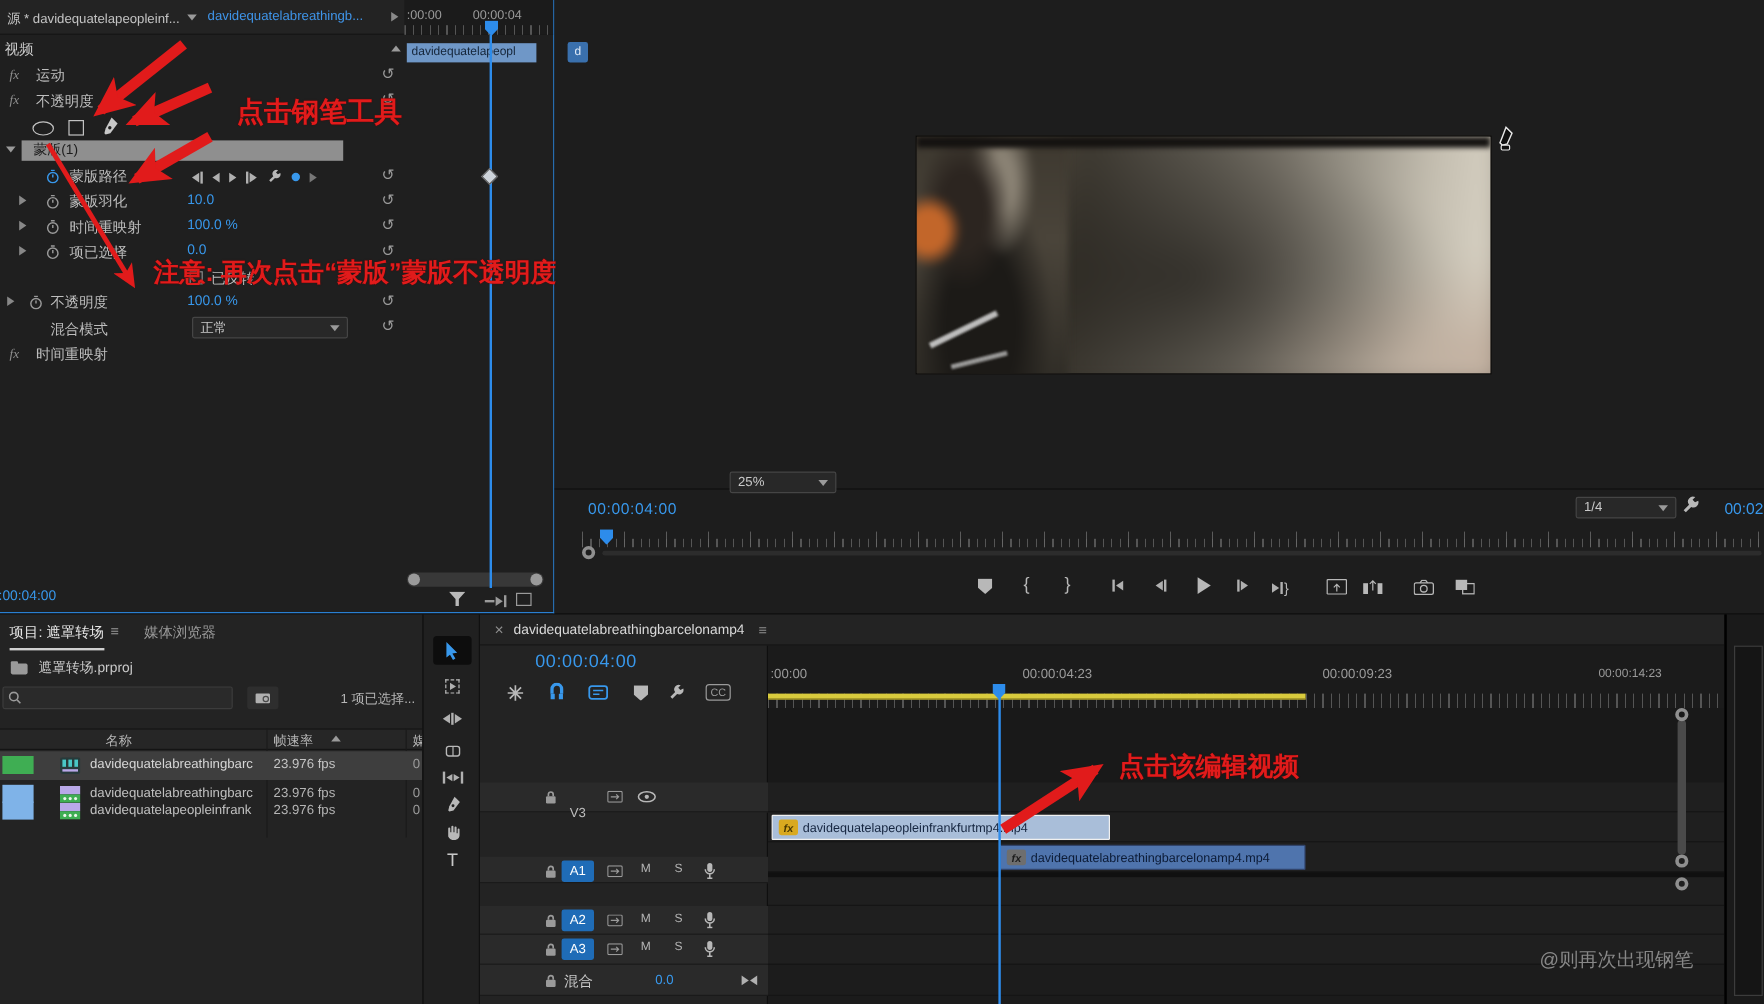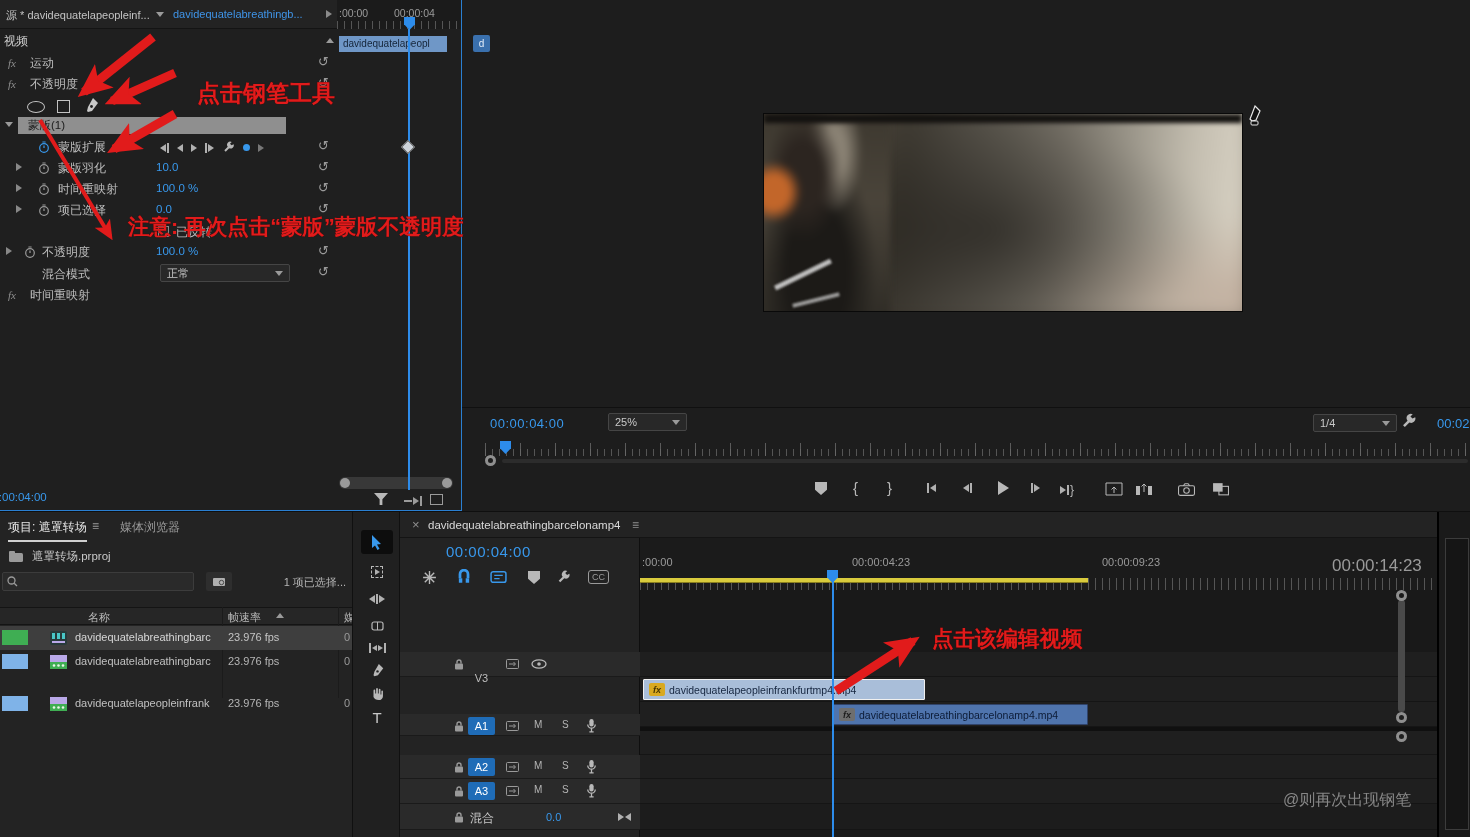--- a/index.html
+++ b/index.html
@@ -77,21 +77,21 @@
 
   <span class="p tr tr-d" style="left:5px;top:122px"></span>
   <div class="p" style="left:18px;top:117px;width:268px;height:17px;background:#8f8f8f;color:#1c1c1c;font-size:11.5px;line-height:17px;padding-left:10px">蒙版(1)</div>
 
   <span class="p sw on" style="left:38px;top:141px">
     <svg width="12" height="12" viewBox="0 0 12 12">
         <circle cx="6" cy="7" r="4.3" fill="none" stroke="currentColor" stroke-width="1.2"></circle>
         <path d="M6 7V4.4M4.4 1h3.2" stroke="currentColor" stroke-width="1.2" fill="none"></path>
       </svg>
   </span>
-  <span class="p lbl" style="left:58px;top:139px">蒙版扩展</span>
+  <span class="p lbl" style="left:58px;top:139px">蒙版路径</span>
   <div class="p ico-flex" style="left:160px;top:141px;gap:8px">
     <span class="ico-flex">
         <span class="tr tr-l"></span>
         <span class="vb"></span>
       </span>
     <span class="tr tr-l"></span>
     <span class="tr tr-r"></span>
     <span class="ico-flex">
         <span class="vb"></span>
         <span class="tr tr-r"></span>
@@ -196,21 +196,21 @@
   </div>
   <span class="p" style="left:785px;top:104px;z-index:9">
     <svg width="16" height="22" viewBox="0 0 16 22">
         <path d="M8 2l5 5-4 9-4 1-2-2 2-5z" fill="#111" stroke="#e8e8e8" stroke-width="1.2"></path>
         <rect x="4" y="17" width="7" height="4" rx="1" fill="#111" stroke="#e8e8e8" stroke-width="1"></rect>
       </svg>
   </span>
 
   <div class="p" style="left:0;top:407px;width:1008px;height:1px;background:#101010"></div>
   <span class="p val" style="left:28px;top:416px;font-size:13px;letter-spacing:.5px">00:00:04:00</span>
-  <div class="p dd" style="left:146px;top:413px;width:79px;height:18px">
+  <div class="p dd" style="left:146px;top:393px;width:89px;height:18px">
     <span>25%</span>
     <span class="tr tr-d"></span>
   </div>
   <div class="p dd" style="left:851px;top:414px;width:84px;height:18px">
     <span>1/4</span>
     <span class="tr tr-d"></span>
   </div>
   <span class="p" style="left:938px;top:413px">
     <svg width="17" height="17" viewBox="0 0 14 14">
         <path d="M12.5 3.5a3.5 3.5 0 01-4.8 4.3L4 11.5 2.5 10l3.7-3.7A3.5 3.5 0 0110.5 1L8.6 2.9l1.7 1.7z" fill="#b8b8b8"></path>
@@ -333,21 +333,21 @@
           <circle cx="4" cy="10.5" r="1.3" fill="#eaf6ea"></circle>
           <circle cx="8.5" cy="10.5" r="1.3" fill="#eaf6ea"></circle>
           <circle cx="13" cy="10.5" r="1.3" fill="#eaf6ea"></circle>
         </svg>
     </span>
     <span class="p" style="left:75px;top:5px;font-size:11px;color:#c0c0c0;width:142px;overflow:hidden;white-space:nowrap">davidequatelabreathingbarc</span>
     <span class="p" style="left:228px;top:5px;font-size:11px;color:#b5b5b5">23.976 fps</span>
     <span class="p" style="left:344px;top:5px;font-size:11px;color:#9a9a9a">0</span>
   </div>
 
-  <div class="p" style="left:0;top:180px;width:352px;height:24px">
+  <div class="p" style="left:0;top:152px;width:352px;height:24px">
     <span class="p" style="left: 2px; top: 4px; width: 26px; height: 15px; background: rgb(127, 179, 232);"></span>
     <span class="p" style="left:50px;top:5px">
       <svg width="17" height="14" viewBox="0 0 17 14">
           <rect width="17" height="7" fill="#b9a8e8"></rect>
           <rect y="7" width="17" height="7" fill="#3fae53"></rect>
           <circle cx="4" cy="10.5" r="1.3" fill="#eaf6ea"></circle>
           <circle cx="8.5" cy="10.5" r="1.3" fill="#eaf6ea"></circle>
           <circle cx="13" cy="10.5" r="1.3" fill="#eaf6ea"></circle>
         </svg>
     </span>
@@ -437,21 +437,21 @@
   <span class="p" style="left:156px;top:58px">
     <svg width="15" height="15" viewBox="0 0 14 14">
         <path d="M12.5 3.5a3.5 3.5 0 01-4.8 4.3L4 11.5 2.5 10l3.7-3.7A3.5 3.5 0 0110.5 1L8.6 2.9l1.7 1.7z" fill="#b8b8b8"></path>
       </svg>
   </span>
   <span class="p" style="left:188px;top:58px;border:1px solid #9a9a9a;border-radius:3px;font-size:9px;color:#9a9a9a;padding:1px 3px">CC</span>
 
   <span class="p" style="left:242px;top:44px;font-size:11px;color:#9a9a9a">:00:00</span>
   <span class="p" style="left:452px;top:44px;font-size:11px;color:#9a9a9a">00:00:04:23</span>
   <span class="p" style="left:702px;top:44px;font-size:11px;color:#9a9a9a">00:00:09:23</span>
-  <span class="p" style="left:932px;top:44px;font-size:17px;color:#9a9a9a">00:00:14:23</span>
+  <span class="p" style="left:932px;top:44px;font-size:10px;color:#9a9a9a">00:00:14:23</span>
   <div class="p ticksMin" style="left:240px;top:66px;width:797px;height:12px"></div>
   <div class="p" style="left:240px;top:66px;width:448px;height:5px;background:#d9cb3d;border-bottom:1px solid #8a7f1f;z-index:2"></div>
 
   <div class="p" style="left:240px;top:78px;width:797px;height:62px;background:#191919"></div>
 
   <div class="p trkhead" style="left:0;top:140px;width:240px;height:25px">
     <span class="p" style="left:54px;top:6px">
         <svg width="10" height="13" viewBox="0 0 10 12">
           <rect x="1" y="5" width="8" height="6" rx="1" fill="#9a9a9a"></rect>
           <path d="M3 5V3.5a2 2 0 014 0V5" stroke="#9a9a9a" stroke-width="1.4" fill="none"></path>

